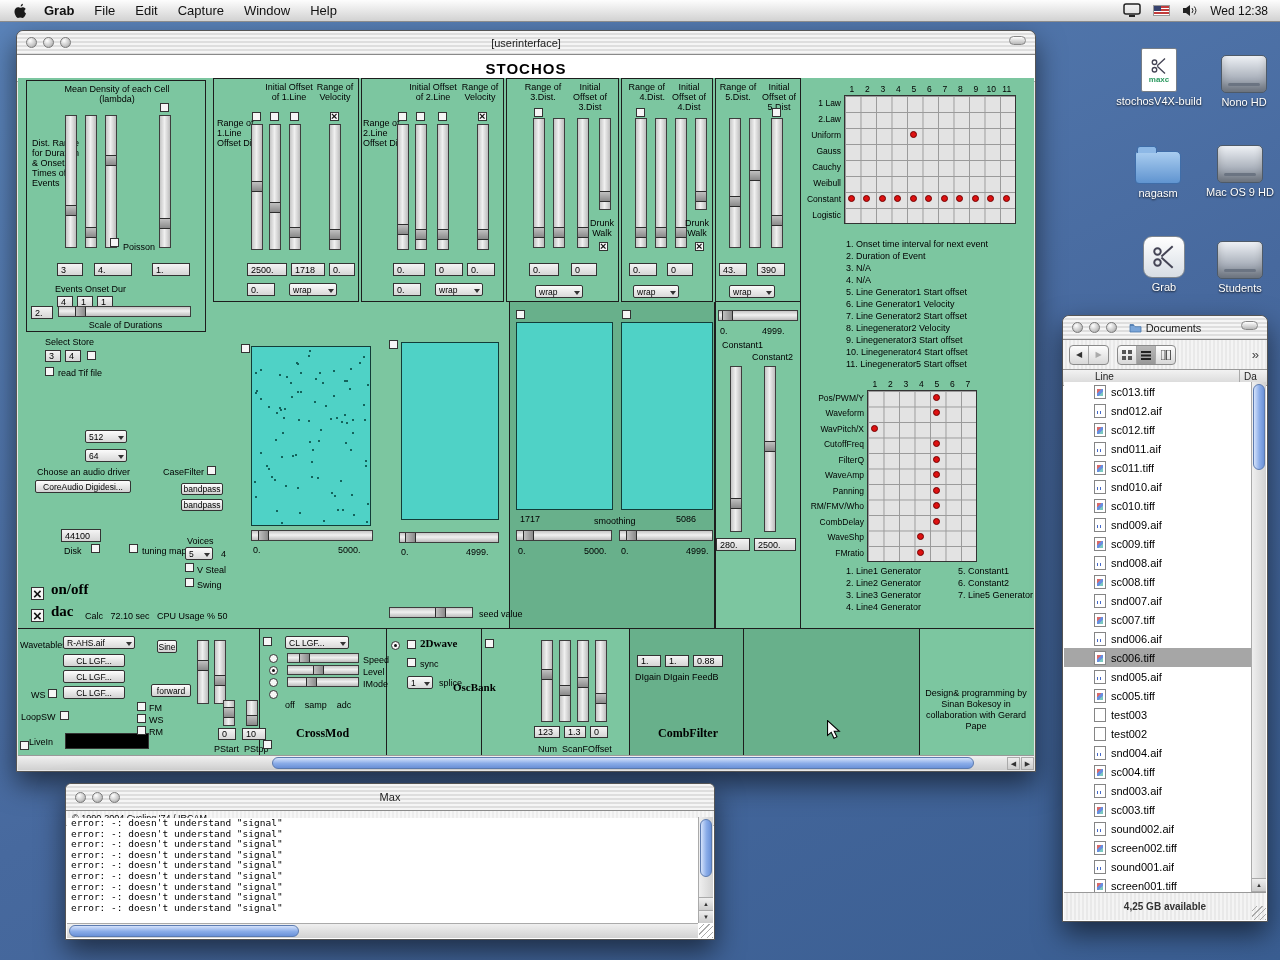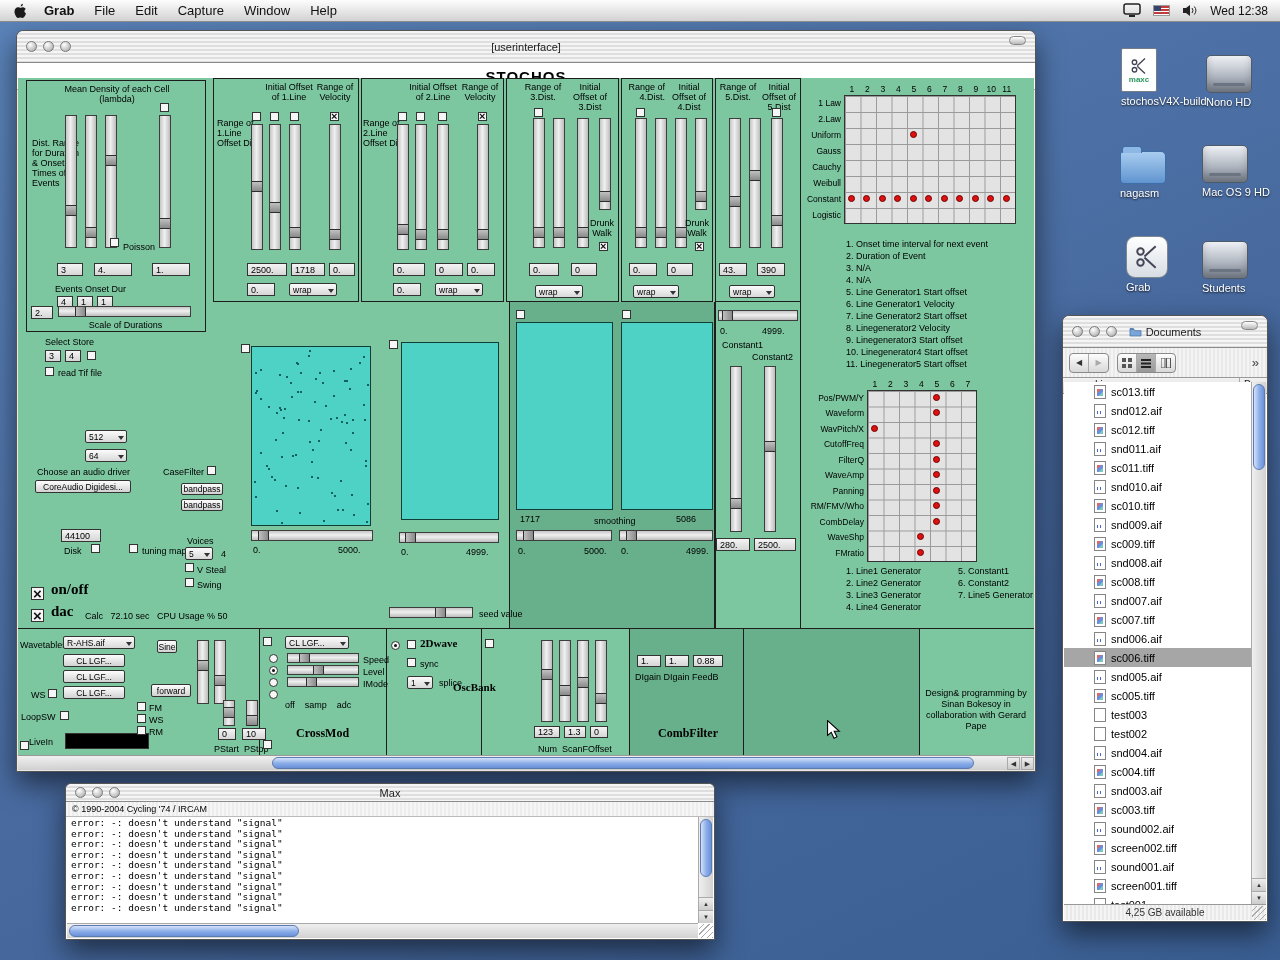--- a/index.html
+++ b/index.html
@@ -16,21 +16,21 @@
 .mb-apple{padding:0 8px 0 12px;display:flex;align-items:center;}
 .mb-right{margin-left:auto;display:flex;align-items:center;gap:12px;padding-right:12px;}
 .flag{width:17px;height:11px;border:1px solid #999;position:relative;
   background:repeating-linear-gradient(#c23b3b 0 1.6px,#fff 1.6px 3.2px);}
 .flag::after{content:"";position:absolute;left:0;top:0;width:7px;height:5px;background:#36426e;}
 .mb-clock{font-size:12px;}
 
 
 .window{position:absolute;border:1px solid #555;border-radius:7px 7px 0 0;
   box-shadow:0 12px 28px rgba(0,0,0,.55);background:#e8e8e8;}
-.titlebar{height:32px;background:repeating-linear-gradient(#f5f5f5 0 2px,#dedede 2px 4px);
+.titlebar{height:24px;background:repeating-linear-gradient(#f5f5f5 0 2px,#dedede 2px 4px);
   border-bottom:1px solid #8a8a8a;border-radius:7px 7px 0 0;position:relative;
   display:flex;align-items:center;}
 .tb-btns{display:flex;gap:6px;margin-left:9px;z-index:2;}
 .tb-btn{width:11px;height:11px;border-radius:50%;border:1px solid #7b7b7b;
   background:radial-gradient(circle at 35% 30%,#ffffff,#c2c2c2 65%,#909090);}
 .tb-title{position:absolute;left:0;right:0;text-align:center;font-size:11px;color:#222;
   display:flex;align-items:center;justify-content:center;gap:4px;}
 .tb-pill{position:absolute;right:9px;top:5px;width:17px;height:9px;border-radius:5px;
   background:linear-gradient(#fff,#b8b8b8);border:1px solid #888;}
 
@@ -81,21 +81,21 @@
 .gridcells{position:absolute;left:0;top:0;background-color:#e3e3e3;border:1px solid #333;
   background-image:linear-gradient(to right,#9a9a9a 1px,transparent 1px),linear-gradient(to bottom,#9a9a9a 1px,transparent 1px);}
 .gcl{position:absolute;top:-11px;font-size:8.5px;text-align:center;}
 .grl{position:absolute;right:100%;padding-right:3px;width:62px;font-size:8.5px;text-align:right;white-space:nowrap;}
 .gdot{position:absolute;width:7px;height:7px;border-radius:50%;background:var(--dot,#dd1111);border:1px solid #740000;}
 .legend{position:absolute;font-size:9px;}
 .legline{line-height:12px;white-space:nowrap;}
 
 
 .console-win{left:65px;top:783px;width:650px;height:157px;background:#fff;border-radius:6px 6px 0 0;}
-.console-win .titlebar{height:18px;border-radius:6px 6px 0 0;}
+.console-win .titlebar{height:27px;border-radius:6px 6px 0 0;}
 .chead{height:15px;background:repeating-linear-gradient(90deg,#f6f6f6 0 2px,#ededed 2px 4px);
   border-bottom:1px solid #bbb;font-size:9px;display:flex;align-items:center;padding-left:6px;}
 .clog{position:absolute;left:1px;top:34px;right:16px;bottom:16px;background:#fff;overflow:hidden;}
 .errline{font-size:9.5px;line-height:10.6px;padding-left:4px;white-space:nowrap;font-family:"DejaVu Sans Mono",monospace;}
 .sbv{position:absolute;width:15px;background:linear-gradient(90deg,#efefef,#d2d2d2);border-left:1px solid #aaa;}
 .sbv .vthumb{position:absolute;left:1px;right:1px;border-radius:6px;
   background:linear-gradient(90deg,#d4e2fb,#8aace8 55%,#6b92d8);border:1px solid #5c7bb0;}
 .sbv .varrs{position:absolute;left:0;right:0;bottom:0;height:26px;display:flex;flex-direction:column;}
 .sbv .varrs div{flex:1;font-size:6px;display:flex;align-items:center;justify-content:center;background:linear-gradient(#eee,#ccc);border-top:1px solid #aaa;color:#333;}
 .sbh{position:absolute;height:15px;background:linear-gradient(#efefef,#d2d2d2);border-top:1px solid #aaa;}
@@ -113,28 +113,28 @@
 .fhdr{height:16px;background:linear-gradient(#f2f2f2,#d7d7d7);border-bottom:1px solid #999;display:flex;font-size:10px;color:#222;}
 .fh-name{flex:1;padding:1px 0 0 32px;border-right:1px solid #aaa;}
 .fh-date{width:27px;padding:1px 0 0 4px;}
 .flist{position:absolute;left:1px;right:16px;top:66px;bottom:17px;background:#fff;overflow:hidden;}
 .frow{height:19px;display:flex;align-items:center;font-size:11px;color:#000;}
 .frow.sel{background:#a6a6a6;}
 .fi{width:12px;height:14px;background:#fff;border:1px solid #858585;position:relative;margin:0 5px 0 30px;flex:0 0 auto;}
 .fi.tiff::after{content:"";position:absolute;inset:3px 2px 2px 2px;background:linear-gradient(135deg,#d86a6a 0 35%,#6a8ee0 35% 65%,#79c8c0 65%);}
 .fi.aif::after{content:"";position:absolute;left:2px;right:2px;top:6px;height:3px;background:repeating-linear-gradient(90deg,#4468c8 0 1px,transparent 1px 3px);}
 .fname{white-space:nowrap;overflow:hidden;}
-.fstatus{position:absolute;left:1px;right:1px;bottom:1px;height:16px;
+.fstatus{position:absolute;left:1px;right:1px;bottom:1px;height:28px;
   background:repeating-linear-gradient(90deg,#f4f4f4 0 2px,#e9e9e9 2px 4px);
-  border-top:1px solid #999;font-size:10px;display:flex;align-items:center;justify-content:center;color:#333;}
+  border-top:1px solid #999;font-size:10px;display:flex;align-items:center;justify-content:center;color:#333;font-weight:bold;}
 .grip{position:absolute;right:1px;bottom:1px;width:14px;height:14px;
   background:repeating-linear-gradient(135deg,transparent 0 3px,#aaa 3px 4px);}
 
 
-.dicon{position:absolute;width:76px;display:flex;flex-direction:column;align-items:flex-start;z-index:5;}
+.dicon{position:absolute;width:76px;display:flex;flex-direction:column;align-items:center;z-index:5;}
 .dshape{display:flex;align-items:center;justify-content:center;position:relative;}
 .dshape.drive{width:46px;height:38px;margin-top:5px;border-radius:5px;border:1px solid #4e5a68;
   background:linear-gradient(#eef1f5,#a7aeb9 65%,#828b98);box-shadow:inset 0 -7px 9px rgba(0,0,0,.18);}
 .dshape.drive::after{content:"";position:absolute;left:6px;right:6px;bottom:6px;height:3px;background:#6b7482;border-radius:2px;}
 .dshape.folder{width:46px;height:33px;margin-top:9px;border-radius:3px 5px 4px 4px;border:1px solid #3f6da8;
   background:linear-gradient(#a9cdf0,#6094d0);}
 .dshape.folder::before{content:"";position:absolute;top:-6px;left:1px;width:18px;height:6px;
   background:#8db8e6;border:1px solid #3f6da8;border-bottom:none;border-radius:3px 3px 0 0;}
 .dshape.app{width:42px;height:42px;border-radius:9px;border:1px solid #7e868f;background:linear-gradient(#ffffff,#d7dde4);}
 .dshape.maxdoc{width:36px;height:44px;border:1px solid #767d86;border-radius:2px;background:#fff;

